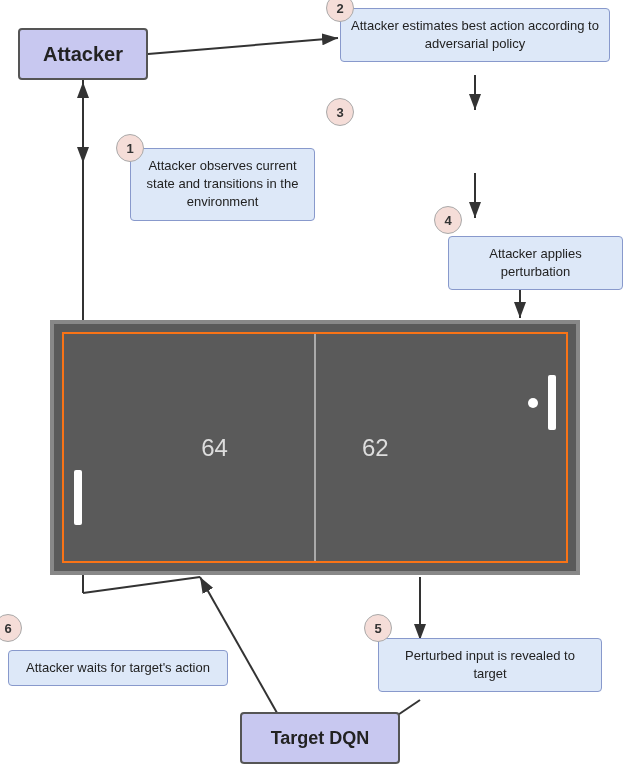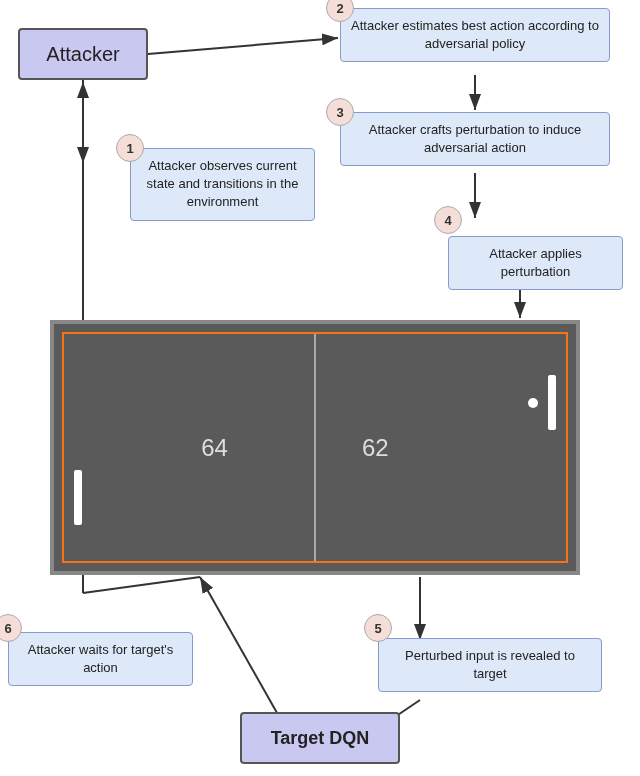--- a/index.html
+++ b/index.html
@@ -25,21 +25,21 @@
       left: 18px;
       width: 130px;
       height: 52px;
       background: #c8c8f0;
       border: 2px solid #555;
       border-radius: 4px;
       display: flex;
       align-items: center;
       justify-content: center;
       font-size: 20px;
-      font-weight: normal;
+      font-weight: bold;
       color: #222;
     }
 
     
     .target-box {
       position: absolute;
       bottom: 12px;
       left: 50%;
       transform: translateX(-50%);
       width: 160px;
@@ -95,21 +95,21 @@
 
     .box-step5 {
       bottom: 84px;
       left: 378px;
       width: 224px;
     }
 
     .box-step6 {
       bottom: 90px;
       left: 8px;
-      width: 185px;
+      width: 220px;
     }
 
     
     .circle-badge {
       position: absolute;
       width: 28px;
       height: 28px;
       border-radius: 50%;
       background: #f5ddd8;
       border: 1.5px solid #aaa;
@@ -263,23 +263,20 @@
   <div class="circle-badge badge2">
     <span>2</span>
   </div>
   <div class="info-box box-step2">
     <span>Attacker estimates best action according to adversarial policy</span>
   </div>
 
   <div class="circle-badge badge3">
     <span>3</span>
   </div>
-  <div class="info-box box-step3">
-    <span>Attacker crafts perturbation to induce adversarial action</span>
-  </div>
 
   <div class="circle-badge badge4">
     <span>4</span>
   </div>
   <div class="info-box box-step4">
     <span>Attacker applies perturbation</span>
   </div>
 
   <div class="circle-badge badge1">
     <span>1</span>

